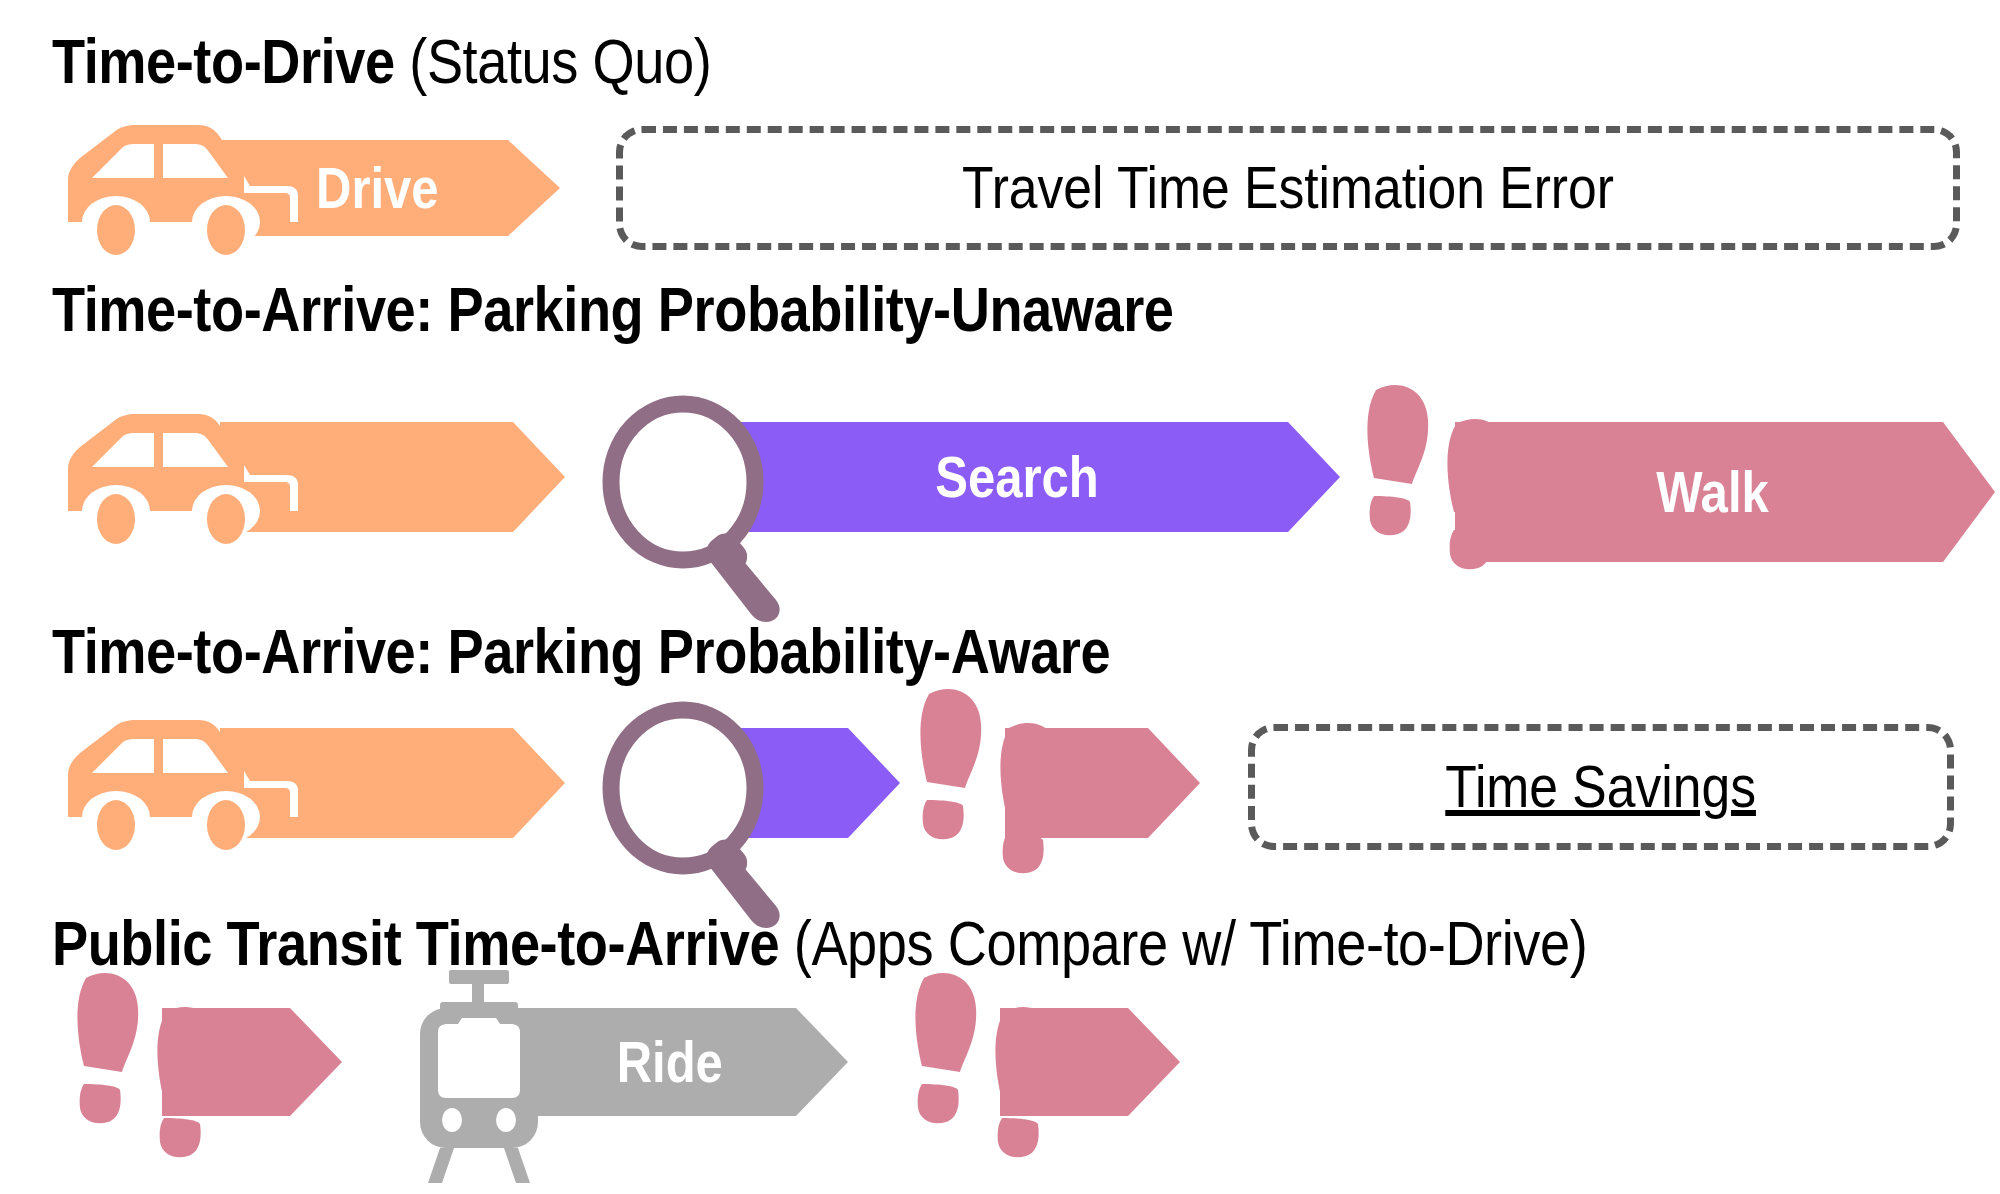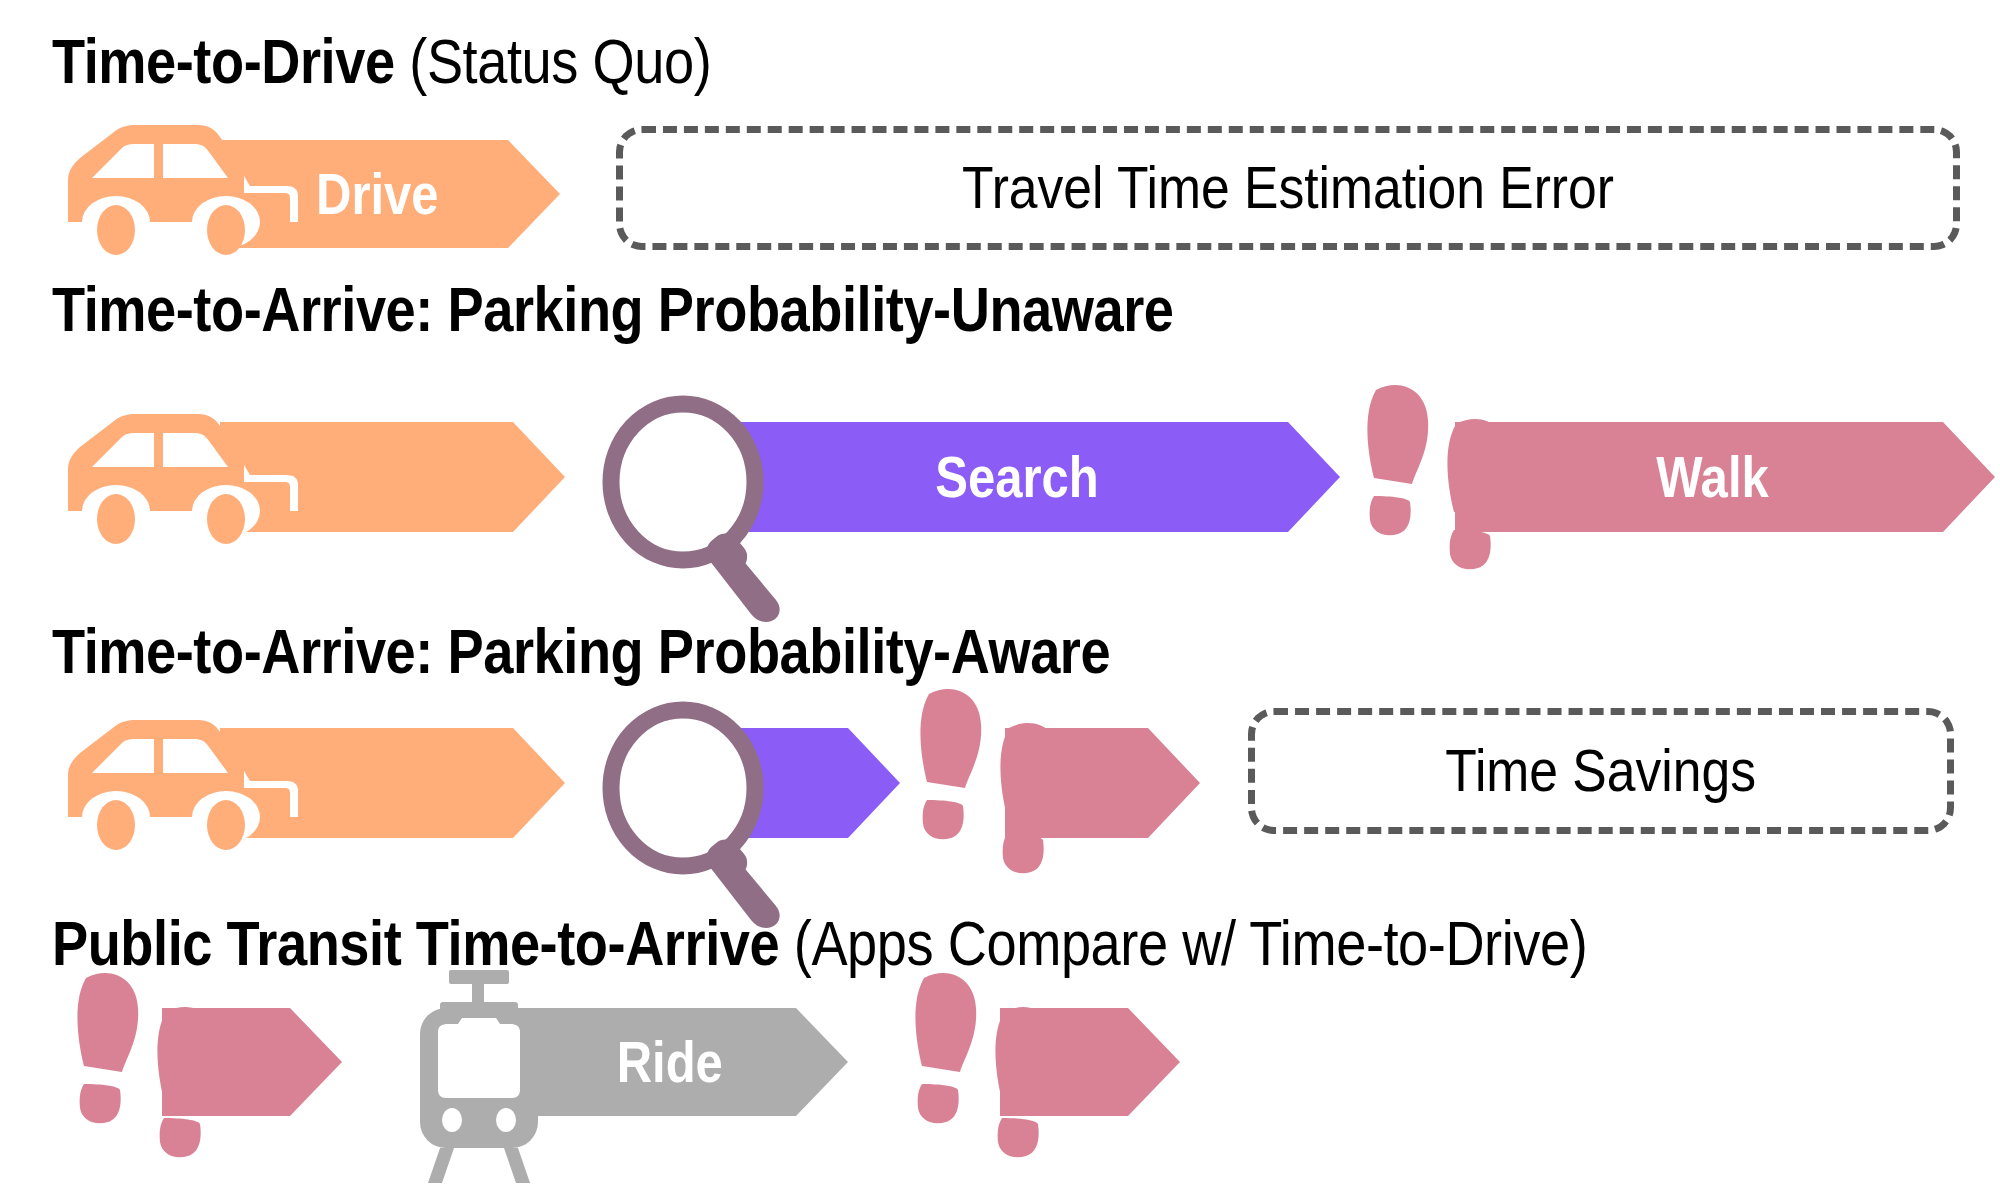--- a/index.html
+++ b/index.html
@@ -94,21 +94,21 @@
 <body>
 
 <div id="page">
 
   <div class="heading" id="h1">
     <span class="hb">Time-to-Drive</span><span class="hr"> (Status Quo)</span>
   </div>
 
   <div class="row" id="row1">
 
-    <div class="arrow orange" style="left:220px; top:22px; width:340px; height:108px;">
+    <div class="arrow orange" style="left:220px; top:22px; width:340px; height:96px;">
       <span class="alabel">Drive</span>
     </div>
 
     <div class="icon" style="left:58px; top:0px; width:250px; height:140px;">
       <svg viewBox="0 0 250 140" xmlns="http://www.w3.org/2000/svg">
         <g fill="#FFAE7A">
           <path d="M10 62 C10 54 14 47 22 40 L56 14 C62 9 69 7 77 7 L140 7
                    C150 7 157 11 162 19 L190 58 L230 58 C243 58 250 64 250 75
                    L250 104 L10 104 Z"></path>
         </g>
@@ -170,21 +170,21 @@
     </div>
 
     <div class="icon" style="left:598px; top:0px; width:220px; height:230px;">
       <svg viewBox="0 0 220 230" xmlns="http://www.w3.org/2000/svg">
         <ellipse cx="85" cy="90" rx="72" ry="78" fill="#ffffff" stroke="#906E85" stroke-width="17"></ellipse>
         <path d="M128 148 L178 208 C186 218 180 230 168 230 C162 230 157 227 153 222 L108 164 Z" fill="#906E85"></path>
         <rect x="112" y="142" width="34" height="40" rx="14" transform="rotate(-40 129 162)" fill="#906E85"></rect>
       </svg>
     </div>
 
-    <div class="arrow pink" style="left:1455px; top:30px; width:540px; height:110px;text-align:center;">
+    <div class="arrow pink" style="left:1455px; top:30px; width:540px; height:140px;text-align:center;">
       <span class="alabel">Walk</span>
     </div>
 
     <div class="icon" style="left:1352px; top:-18px; width:180px; height:250px;">
       <svg viewBox="0 0 180 250" xmlns="http://www.w3.org/2000/svg">
 
         <g fill="#D98295">
           <path d="M24 16 C47 4 74 14 76 46 C78 76 64 96 60 110 L22 104
                    C16 80 10 40 24 16 Z"></path>
           <path d="M22 122 C40 122 56 124 58 128 C60 142 58 156 46 160
@@ -253,21 +253,21 @@
         </g>
         <g fill="#D98295">
           <path d="M104 50 C127 38 154 48 156 80 C158 110 144 130 140 144 L102 138
                    C96 114 90 74 104 50 Z"></path>
           <path d="M102 156 C120 156 136 158 138 162 C140 176 138 190 126 194
                    C112 198 100 192 98 180 C97 170 98 162 102 156 Z"></path>
         </g>
       </svg>
     </div>
 
-    <div class="dashbox" style="left:1248px; top:8px; width:706px; height:126px;">
+    <div class="dashbox" style="left:1248px; top:24px; width:706px; height:126px;text-decoration:underline;">
       <span class="dlabel">Time Savings</span>
     </div>
   </div>
 
   <div class="heading" id="h4">
     <span class="hb">Public Transit Time-to-Arrive</span><span class="hr"> (Apps Compare w/ Time-to-Drive)</span>
   </div>
 
   <div class="row" id="row4">
 

